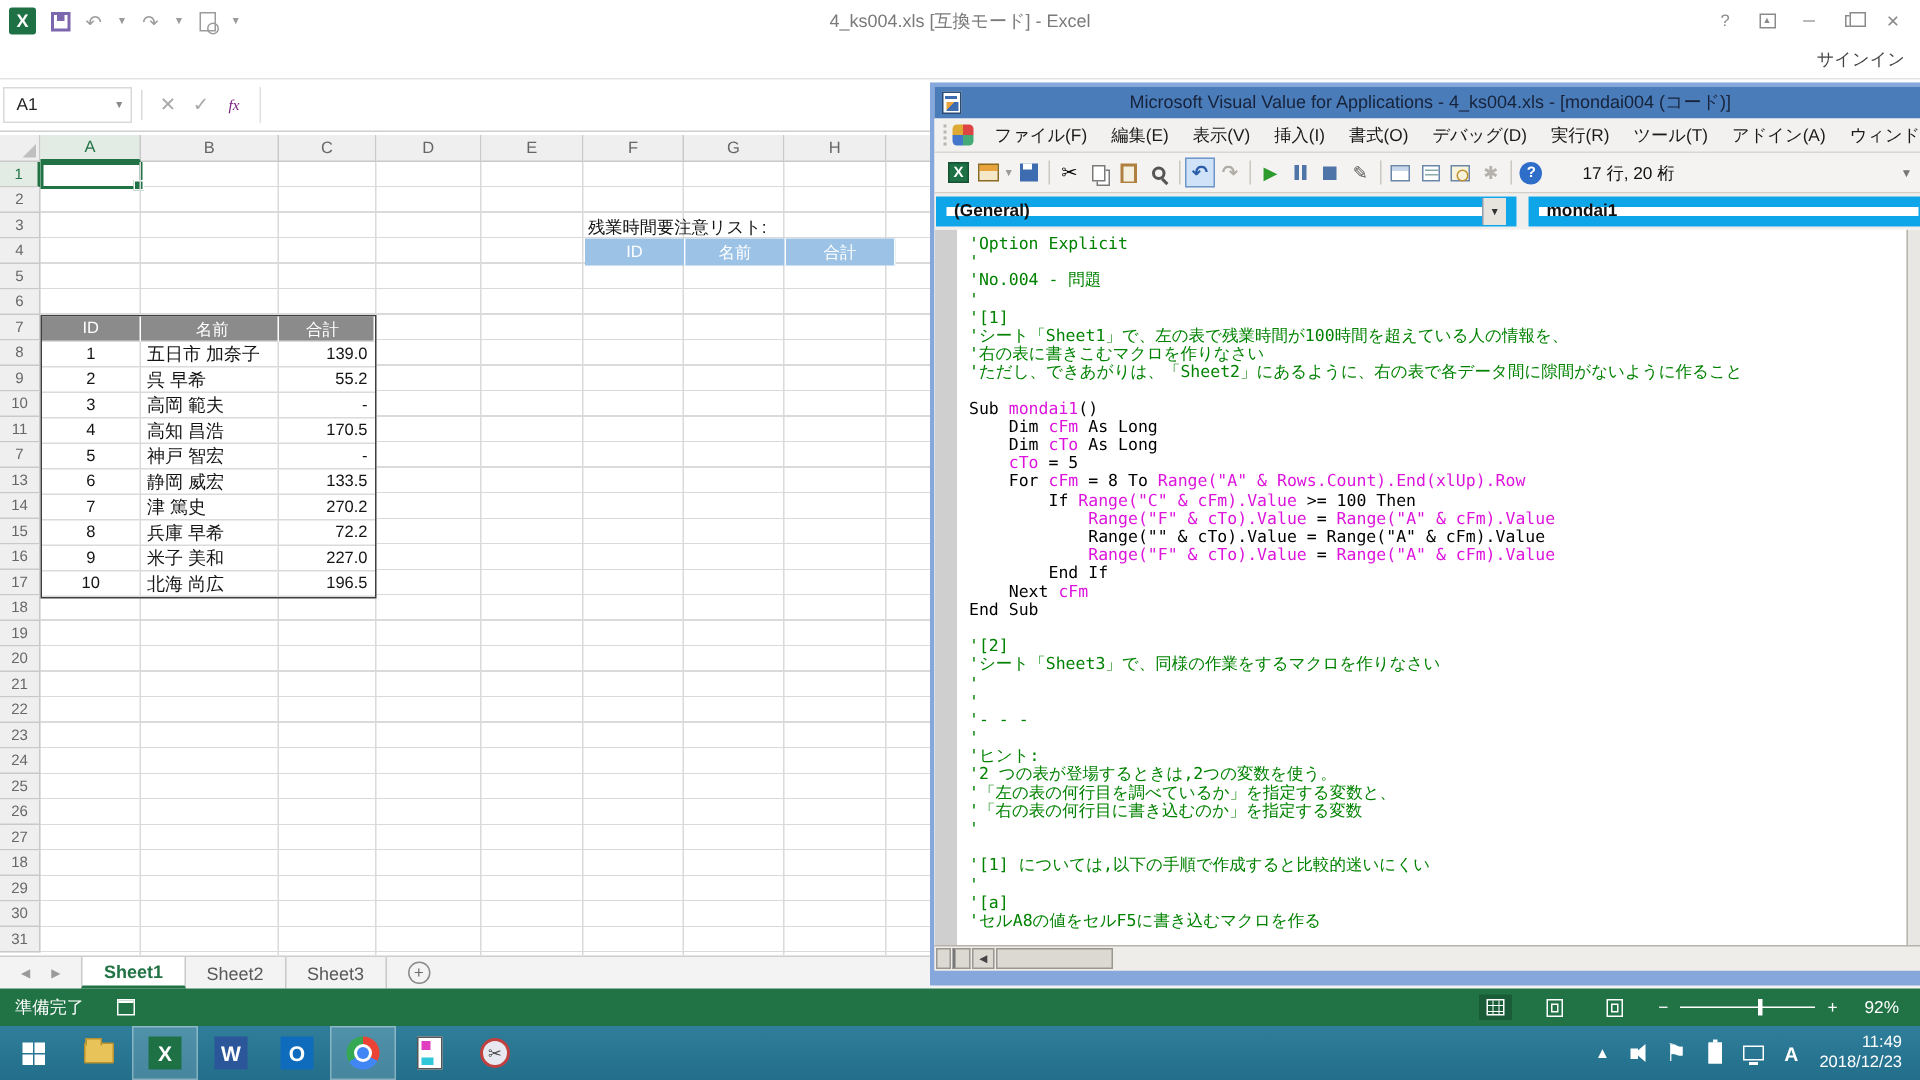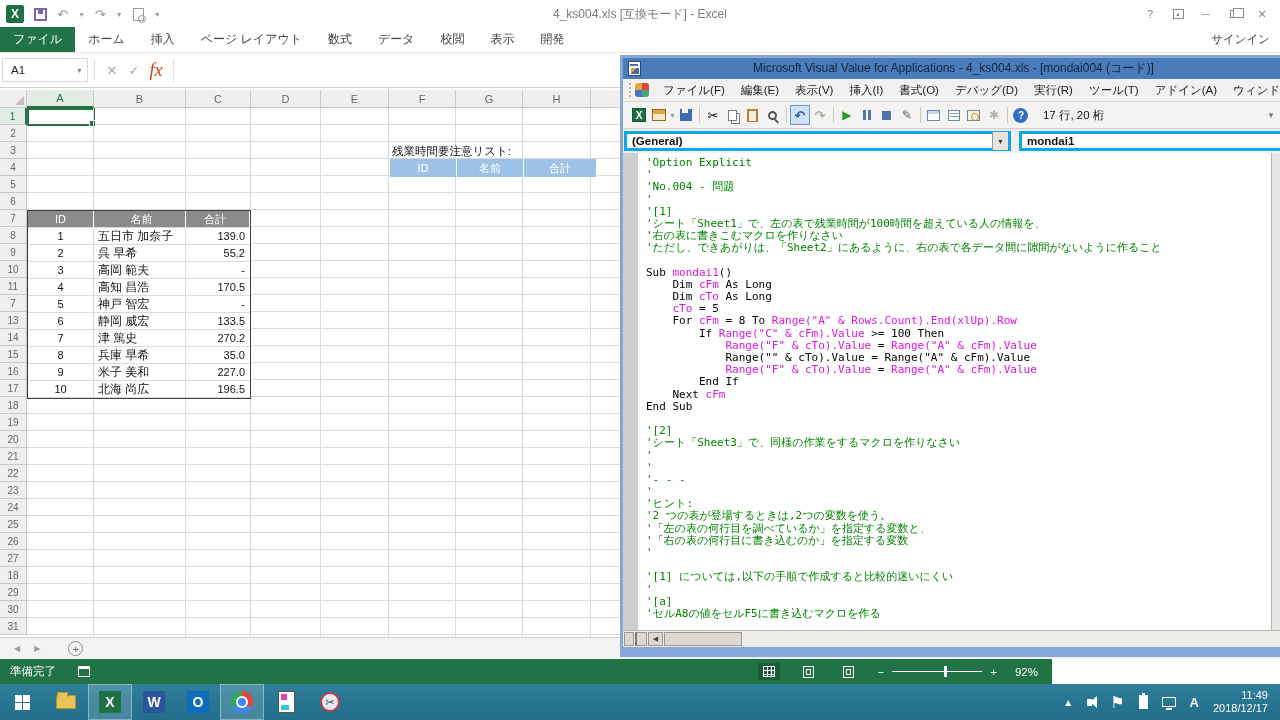--- a/index.html
+++ b/index.html
@@ -25,21 +25,21 @@
 .xl-tabs{position:absolute;left:0;top:28px;width:1280px;height:24px;background:#fff;display:flex;align-items:flex-end}
 .rtab{padding:4px 13px;font-size:12px;color:#444}
 .rtab.active{background:#217346;color:#fff}
 .signin{position:absolute;right:10px;top:32px;font-size:11.5px;color:#444}
 
 .fbar{position:absolute;left:0;top:52px;width:1280px;height:36px;background:#fff;border-top:1px solid #E3E3E3;border-bottom:1px solid #CFCFCF;display:flex;align-items:center}
 .namebox{width:86px;height:24px;border:1px solid #D9D9D9;margin-left:2px;display:flex;align-items:center;padding-left:8px;font-size:11.5px;color:#222}
 .namebox .dd{margin-left:auto;margin-right:4px;font-size:7px;color:#8A8A8A}
 .fdivider{width:1px;height:20px;background:#D9D9D9;margin:0 6px}
 .fbtn{width:22px;text-align:center;font-size:13px;color:#A8A8A8}
-.fx{font-family:"Liberation Serif",serif;font-style:italic;color:#c2410c;font-size:18px}
+.fx{font-family:"Liberation Serif",serif;font-style:italic;color:#701a75;font-size:10px}
 .finput{flex:1;height:24px;border-left:1px solid #E0E0E0;margin-left:6px}
 
 .grid{position:absolute;left:0;top:90px;width:620px;height:547px;background:#fff;overflow:hidden}
 .corner{position:absolute;left:0;top:0;width:27px;height:18px;background:#EFEFEF;border-right:1px solid #C9C9C9;border-bottom:1px solid #C9C9C9}
 .corner:after{content:"";position:absolute;right:2px;bottom:2px;border-left:9px solid transparent;border-bottom:9px solid #BFBFBF}
 .colhdrs{position:absolute;left:27px;top:0;height:18px;display:flex}
 .chdr{height:18px;background:#EFEFEF;border-right:1px solid #C9C9C9;border-bottom:1px solid #C9C9C9;display:flex;align-items:center;justify-content:center;font-size:11px;color:#676767}
 .chdr.sel{background:#E2EBE4;color:#217346;border-bottom:2px solid #217346}
 .rowhdrs{position:absolute;left:0;top:18px;width:27px}
 .rhdr{height:17px;background:#EFEFEF;border-right:1px solid #C9C9C9;border-bottom:1px solid #C9C9C9;display:flex;align-items:center;justify-content:center;font-size:10px;color:#676767}
@@ -59,21 +59,21 @@
 .caption{position:absolute;left:392px;top:54px;font-size:11.5px;color:#141414;white-space:nowrap;z-index:3}
 .rtable{position:absolute;left:390px;top:69px;width:207px;height:18px;display:flex;z-index:3}
 .rth{background:#9CC2E5;color:#fff;font-size:11px;display:flex;align-items:center;justify-content:center;border-right:1px solid #fff}
 
 .sheetbar{position:absolute;left:0;top:637px;width:1280px;height:22px;background:#F3F3F3;border-top:1px solid #CFCFCF;display:flex;align-items:stretch;font-size:12px}
 .snav{display:flex;align-items:center;gap:14px;padding:0 14px;color:#9A9A9A;font-size:8px}
 .stab{display:flex;align-items:center;padding:0 14px;color:#595959;border-right:1px solid #C9C9C9}
 .stab.active{background:#fff;color:#217346;font-weight:bold;border:1px solid #C9C9C9;border-top:none;border-bottom:2px solid #217346}
 .addsheet{width:15px;height:15px;border:1px solid #8A8A8A;border-radius:50%;color:#6A6A6A;display:flex;align-items:center;justify-content:center;font-size:11px;margin:3px 0 0 14px}
 
-.statusbar{position:absolute;left:0;top:659px;width:1052px;height:25px;background:#217346;color:#fff;display:flex;align-items:center;font-size:11.5px}
+.statusbar{position:absolute;left:0;top:659px;width:1280px;height:25px;background:#217346;color:#fff;display:flex;align-items:center;font-size:11.5px}
 .ready{padding-left:10px}
 .macro-ico{width:12px;height:11px;border:1px solid #fff;margin-left:22px;background:linear-gradient(to bottom,#fff 2px,transparent 2px)}
 .sb-right{margin-left:auto;display:flex;align-items:center;gap:18px;padding-right:14px}
 .view-ico{width:22px;height:17px;display:flex;align-items:center;justify-content:center}
 .view-ico.on{background:#1A5C38}
 .vi-grid{width:12px;height:11px;border:1px solid #fff;background:linear-gradient(#fff 1px,transparent 1px) 0 3px/100% 4px repeat-y,linear-gradient(90deg,#fff 1px,transparent 1px) 3px 0/4px 100% repeat-x}
 .vi-page{width:11px;height:12px;border:1px solid #fff;background:linear-gradient(to bottom,transparent 2px,#fff0 2px)}
 .vi-page i{display:block;margin:2px auto 0;width:5px;height:6px;border:1px solid #fff}
 .zoomctl{display:flex;align-items:center;gap:8px}
 .zline{width:90px;height:1px;background:#fff;position:relative}
@@ -109,24 +109,24 @@
 .pause-ico i{width:3px;height:10px;background:#4F74A8}
 .stop-ico{width:9px;height:9px;background:#4F74A8}
 .design-g{color:#555;font-size:12px}
 .panel-ico{width:13px;height:11px;border:1px solid #6A86A8;background:linear-gradient(to bottom,#C8D8EC 3px,#fff 3px)}
 .prop-ico{width:12px;height:11px;border:1px solid #6A86A8;background:linear-gradient(#fff 0 0) , #fff;position:relative}
 .prop-ico:before{content:"";position:absolute;left:1px;top:2px;width:9px;height:1px;background:#8AA;box-shadow:0 3px 0 #8AA}
 .objb-ico{width:13px;height:11px;border:1px solid #6A86A8;background:#F8F4DC;position:relative}
 .objb-ico:before{content:"";position:absolute;left:3px;top:2px;width:6px;height:6px;border:1px solid #C09030;border-radius:50%}
 .tool-g{color:#B5B2AB;font-size:12px}
 .help-ico{width:15px;height:15px;border-radius:50%;background:#2E6DC8;color:#fff;font-size:10px;font-weight:bold;display:flex;align-items:center;justify-content:center}
-.pos-text{margin-left:12px;font-size:11.5px;color:#111;white-space:nowrap}
+.pos-text{margin-left:24px;font-size:11.5px;color:#111;white-space:nowrap}
 .tools-dd{margin-left:auto;margin-right:12px;font-size:8px;color:#777}
 .vcombos{height:24px;background:#F0EFED;display:flex;gap:8px;padding:2px 1px;flex:none}
-.combo{height:20px;background:#fff;border:3px solid #0ea5e9;display:flex;align-items:center;font-size:11.5px;font-weight:bold;color:#111;padding-left:5px}
+.combo{height:20px;background:#fff;border:7px solid #0ea5e9;display:flex;align-items:center;font-size:11.5px;font-weight:bold;color:#111;padding-left:5px}
 .combo .cdd{margin-left:auto;width:16px;height:18px;background:#E7E4DD;border-left:1px solid #8E9CAE;display:flex;align-items:center;justify-content:center;font-size:7px;color:#333}
 .combo.left{width:387px}
 .combo.right{flex:1}
 .vcode{flex:1;background:#fff;display:flex;position:relative;overflow:hidden}
 .vmargin{width:15px;background:#CFCFCF;flex:none}
 .vlines-wrap{flex:1;padding:4px 0 0 8px;font-family:"DejaVu Sans Mono","Liberation Mono",monospace;font-size:11px;line-height:12.2px;white-space:pre;overflow:hidden;margin-right:16px}
 .cl{height:12.2px}
 .tok-c{color:#008200}
 .tok-k{color:#000}
 .tok-i{color:#DC14DC}
@@ -189,31 +189,20 @@
           <span class="ribbonopt-ico">▲</span>
         </div>
       <div class="winbtn">─</div>
       <div class="winbtn">
           <span class="restore-ico"></span>
         </div>
       <div class="winbtn">✕</div>
     </div>
   </div>
 
-  <div class="xl-tabs">
-      <div class="rtab active">ファイル</div>
-      <div class="rtab">ホーム</div>
-      <div class="rtab">挿入</div>
-      <div class="rtab">ページ レイアウト</div>
-      <div class="rtab">数式</div>
-      <div class="rtab">データ</div>
-      <div class="rtab">校閲</div>
-      <div class="rtab">表示</div>
-      <div class="rtab">開発</div>
-    </div>
   <div class="signin">サインイン</div>
 
   <div class="fbar">
     <div class="namebox">
         <span>A1</span>
         <span class="dd">▼</span>
       </div>
     <div class="fdivider"></div>
     <div class="fbtn">✕</div>
     <div class="fbtn">✓</div>
@@ -312,21 +301,21 @@
           <div class="tc tt">133.5</div>
         </div>
         <div class="trow">
           <div class="tc id">7</div>
           <div class="tc nm">津 篤史</div>
           <div class="tc tt">270.2</div>
         </div>
         <div class="trow">
           <div class="tc id">8</div>
           <div class="tc nm">兵庫 早希</div>
-          <div class="tc tt">35.0</div>
+          <div class="tc tt">72.2</div>
         </div>
         <div class="trow">
           <div class="tc id">9</div>
           <div class="tc nm">米子 美和</div>
           <div class="tc tt">227.0</div>
         </div>
         <div class="trow">
           <div class="tc id">10</div>
           <div class="tc nm">北海 尚広</div>
           <div class="tc tt">196.5</div>
@@ -340,20 +329,25 @@
       <div class="vline" style="left: 455px;"></div>
       <div class="vline" style="left: 522px;"></div>
       <div class="vline" style="left: 590px;"></div>
     </div>
 
   <div class="sheetbar">
     <div class="snav">
       <span>◀</span>
       <span>▶</span>
     </div>
+    <div style="display:flex">
+        <div class="stab active">Sheet1</div>
+        <div class="stab">Sheet2</div>
+        <div class="stab">Sheet3</div>
+      </div>
     <div class="addsheet">+</div>
   </div>
 
   <div class="statusbar">
     <span class="ready">準備完了</span>
     <span class="macro-ico"></span>
     <div class="sb-right">
       <span class="view-ico on">
           <i class="vi-grid"></i>
         </span>
@@ -506,18 +500,18 @@
       </div>
     <div class="tray">
       <span class="tray-g">▲</span>
       <span class="spk"></span>
       <span>⚑</span>
       <span class="batt"></span>
       <span class="net"></span>
       <span class="ime">A</span>
       <div class="clock">
         <div>11:49</div>
-        <div>2018/12/17</div>
+        <div>2018/12/23</div>
       </div>
     </div>
   </div>
 
 </div>
 
 </body></html>

